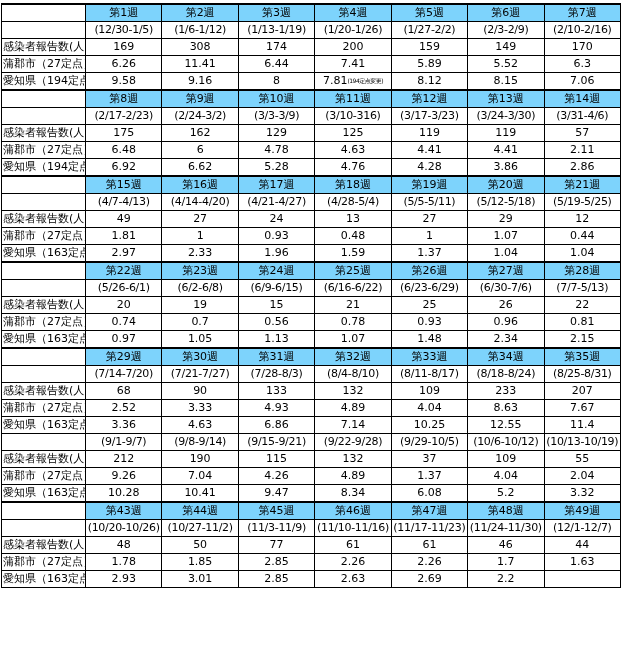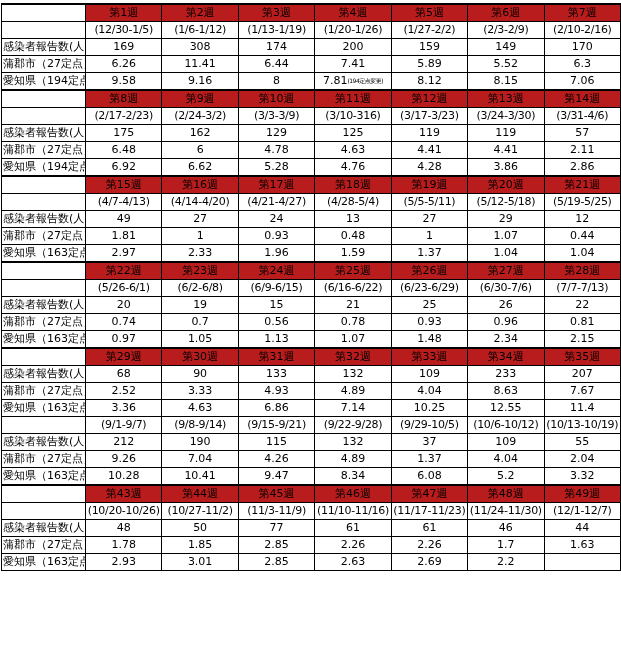--- a/index.html
+++ b/index.html
@@ -38,21 +38,21 @@
   td.lbl {
     width: 84px;
     text-align: left;
     font-size: 10.5px;
     padding-left: 2px;
   }
   tr.week-header-row td {
     border-top: 2px solid #000000;
   }
   tr.week-header-row td.wk {
-    background: #b91c1c;
+    background: #7dd3fc;
     font-size: 11px;
     margin-top: 28px;
   }
   td.dt {
     font-size: 10.5px;
     letter-spacing: -0.3px;
   }
   td.val {
     font-size: 11px;
   }
@@ -234,21 +234,21 @@
           <td class="wk">第28週</td>
         </tr>
         <tr class="date-row">
           <td class="lbl"></td>
           <td class="dt">(5/26-6/1)</td>
           <td class="dt">(6/2-6/8)</td>
           <td class="dt">(6/9-6/15)</td>
           <td class="dt">(6/16-6/22)</td>
           <td class="dt">(6/23-6/29)</td>
           <td class="dt">(6/30-7/6)</td>
-          <td class="dt">(7/7-7/13)</td>
+          <td class="dt">(7/7-5/13)</td>
         </tr>
         <tr class="data-row">
           <td class="lbl">感染者報告数(人)</td>
           <td class="val">20</td>
           <td class="val">19</td>
           <td class="val">15</td>
           <td class="val">21</td>
           <td class="val">25</td>
           <td class="val">26</td>
           <td class="val">22</td>
@@ -276,20 +276,30 @@
         <tr class="week-header-row">
           <td class="lbl"></td>
           <td class="wk">第29週</td>
           <td class="wk">第30週</td>
           <td class="wk">第31週</td>
           <td class="wk">第32週</td>
           <td class="wk">第33週</td>
           <td class="wk">第34週</td>
           <td class="wk">第35週</td>
         </tr>
+        <tr class="date-row">
+          <td class="lbl"></td>
+          <td class="dt">(7/14-7/20)</td>
+          <td class="dt">(7/21-7/27)</td>
+          <td class="dt">(7/28-8/3)</td>
+          <td class="dt">(8/4-8/10)</td>
+          <td class="dt">(8/11-8/17)</td>
+          <td class="dt">(8/18-8/24)</td>
+          <td class="dt">(8/25-8/31)</td>
+        </tr>
         <tr class="data-row">
           <td class="lbl">感染者報告数(人)</td>
           <td class="val">68</td>
           <td class="val">90</td>
           <td class="val">133</td>
           <td class="val">132</td>
           <td class="val">109</td>
           <td class="val">233</td>
           <td class="val">207</td>
         </tr>

